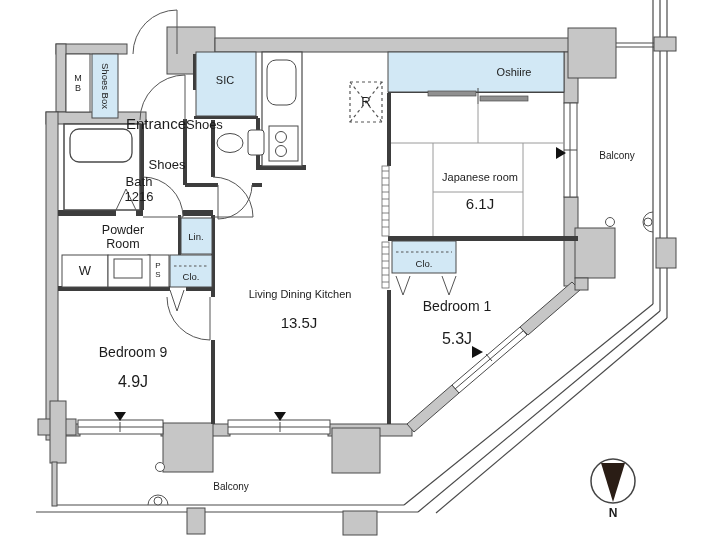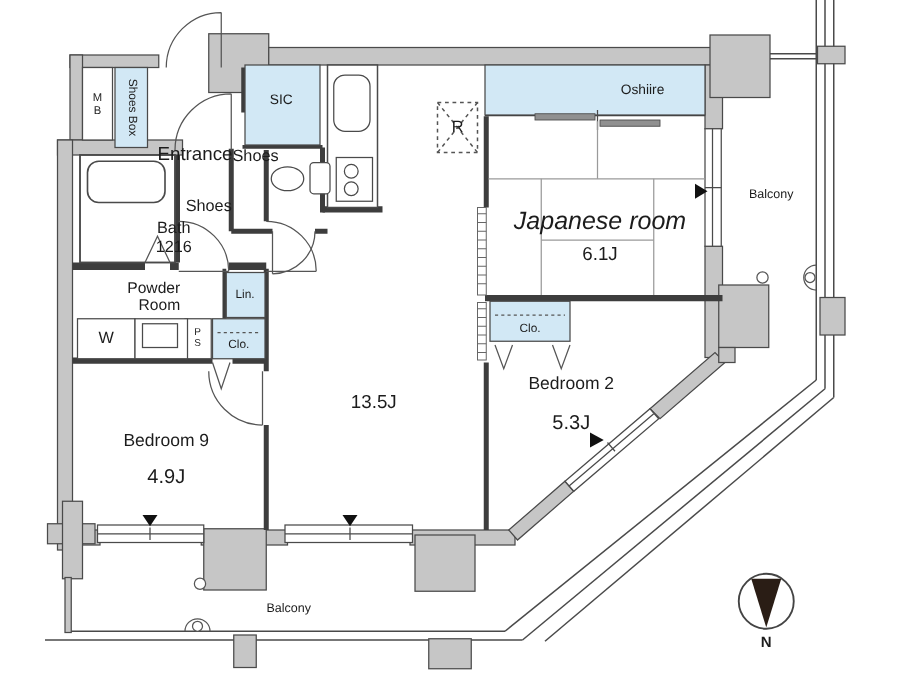--- a/index.html
+++ b/index.html
@@ -5,21 +5,21 @@
   html,body{margin:0;padding:0;background:#ffffff;}
   #plan{position:relative;width:720px;height:540px;background:#fff;overflow:hidden;
         font-family:"Liberation Sans",sans-serif;color:#1c1c1c;}
   #plan svg{position:absolute;left:0;top:0;}
   .lbl{position:absolute;transform:translate(-50%,-50%);white-space:pre-line;
        text-align:center;line-height:1.12;color:#1c1c1c;}
   .lbl.tl{transform:none;text-align:left;}
   .rot90{transform:translate(-50%,-50%) rotate(90deg);}
   .s8{font-size:8px;} .s9{font-size:9px;} .s95{font-size:9.5px;}
   .s11{font-size:11px;} .s12{font-size:12px;} .s125{font-size:12.5px;} .s13{font-size:13px;}
-  .s135{font-size:10px;} .s14{font-size:14px;} .s15{font-size:15px;margin-top:36px;} .s155{font-size:20px;font-style:italic;}
+  .s135{font-size:10px;} .s14{font-size:14px;} .s15{font-size:15px;margin-top:36px;} .s155{font-size:11px;}
   .s16{font-size:16px;text-align:center;} .s17{font-size:15px;}
   .b{font-weight:bold;}
 </style>
 </head>
 <body>
 
 <div id="plan">
 
 <svg width="720" height="540" viewBox="0 0 720 540">
 
@@ -189,34 +189,35 @@
 
   <div class="lbl s15" style="left:156px;top:88px;">Entrance</div>
   <div class="lbl rot90 s95" style="left:105px;top:86px;">Shoes Box</div>
   <div class="lbl s9" style="left:78px;top:83px;">M
 B</div>
   <div class="lbl s11" style="left:225px;top:80px;">SIC</div>
   <div class="lbl tl s13" style="left:186px;top:118px;">Shoes</div>
   <div class="lbl s13" style="left:167px;top:165px;">Shoes</div>
   <div class="lbl s13" style="left:101px;top:190px;margin-left:38px;">Bath
 1216</div>
-  <div class="lbl s125" style="left:123px;top:237px;text-align:right;">Powder
+  <div class="lbl s125" style="left:123px;top:237px;">Powder
 Room</div>
   <div class="lbl s13" style="left:85px;top:271px;">W</div>
   <div class="lbl s8" style="left:158px;top:271px;">P
 S</div>
   <div class="lbl s95" style="left:196px;top:237px;">Lin.</div>
   <div class="lbl s95" style="left:191px;top:277px;">Clo.</div>
   <div class="lbl s95" style="left:424px;top:264px;">Clo.</div>
+  <div class="lbl s155" style="left:300px;top:294px;">Living Dining Kitchen</div>
   <div class="lbl s17" style="left:299px;top:323px;">13.5J</div>
   <div class="lbl s155" style="left:480px;top:177px;">Japanese room</div>
   <div class="lbl s17" style="left:480px;top:204px;">6.1J</div>
   <div class="lbl s14" style="left:133px;top:353px;">Bedroom 9</div>
   <div class="lbl s16" style="left:133px;top:382px;">4.9J</div>
-  <div class="lbl s14" style="left:457px;top:307px;">Bedroom 2</div>
+  <div class="lbl s14" style="left:457px;top:307px;">Bedroom 1</div>
   <div class="lbl s16" style="left:457px;top:339px;">5.3J</div>
   <div class="lbl s11" style="left:504px;top:72px;padding-left:20px;">Oshiire</div>
   <div class="lbl s13" style="left:366px;top:102px;">R</div>
   <div class="lbl s135" style="left:617px;top:156px;">Balcony</div>
   <div class="lbl s135" style="left:231px;top:487px;">Balcony</div>
   <div class="lbl s12 b" style="left:613px;top:514px;">N</div>
 
 </div>
 
 </body></html>

